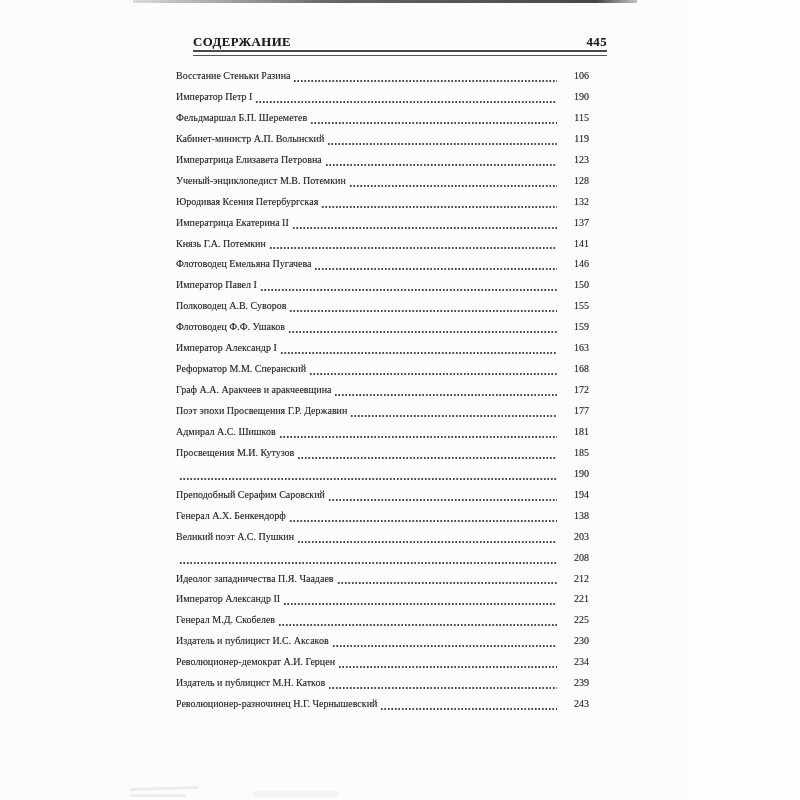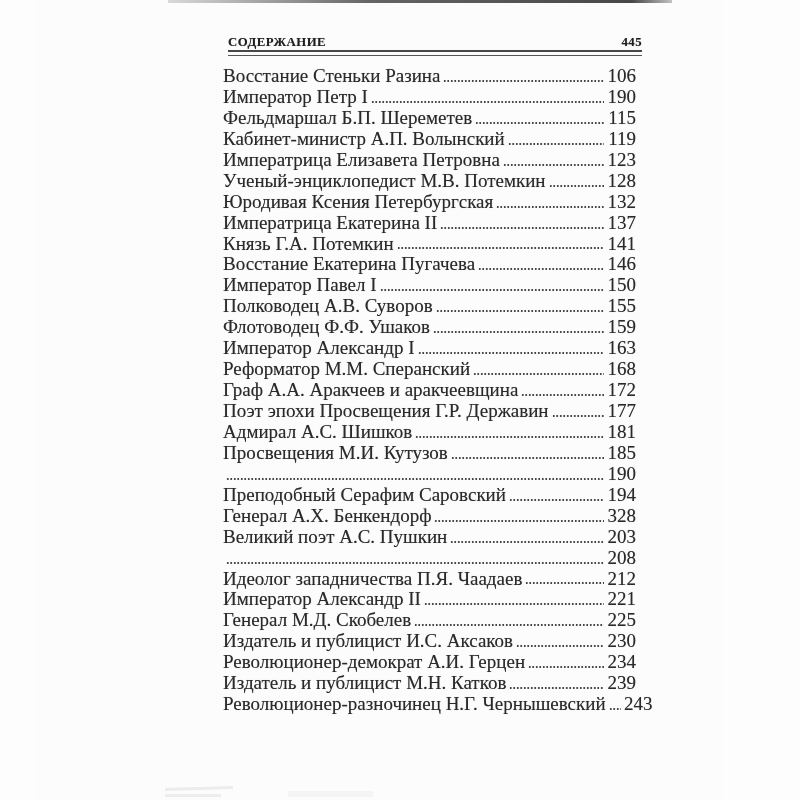--- a/index.html
+++ b/index.html
@@ -14,21 +14,20 @@
     width: 800px; height: 800px;
     background: #fdfdfd;
     font-family: "Liberation Serif", serif;
     overflow: hidden;
   }
   .photo {
     position: relative;
     width: 687px; height: 800px;
     background: var(--paper);
     overflow: hidden;
-    margin-left: 35px;
   }
   
   .top-edge {
     position: absolute;
     top: 0; left: 133px;
     width: 504px; height: 2.5px;
     background: linear-gradient(to right,
       rgba(80,80,80,0.20),
       rgba(50,50,50,0.75) 40%,
       rgba(40,40,40,0.85) 92%,
@@ -47,22 +46,22 @@
   .rule1 {
     position: absolute; top: 49.5px; left: 193px;
     width: 414px; height: 2.4px; background: var(--rule);
   }
   .rule2 {
     position: absolute; top: 54.5px; left: 193px;
     width: 414px; height: 1.6px; background: #555555;
   }
   .toc {
     position: absolute;
-    top: 66px; left: 188px; width: 413px;
-    font-size: 19px;
+    top: 66px; left: 176px; width: 413px;
+    font-size: 10px;
     color: var(--ink);
     text-shadow: 0 0 0.7px rgba(40,40,40,0.45);
   }
   .row { display: flex; height: 20.95px; }
   .row .t {
     line-height: 20.95px;
     white-space: nowrap;
   }
   .row .leader {
     flex: 1 1 auto;
@@ -163,21 +162,21 @@
     <span class="n">137</span>
   </div>
 
   <div class="row">
     <span class="t">Князь Г.А. Потемкин</span>
     <span class="leader"></span>
     <span class="n">141</span>
   </div>
 
   <div class="row">
-    <span class="t">Восстание Екатерина Пугачева</span>
+    <span class="t">Флотоводец Емельяна Пугачева</span>
     <span class="leader"></span>
     <span class="n">146</span>
   </div>
 
   <div class="row">
     <span class="t">Император Павел I</span>
     <span class="leader"></span>
     <span class="n">150</span>
   </div>
 
@@ -236,21 +235,21 @@
 
   <div class="row">
     <span class="t">Преподобный Серафим Саровский</span>
     <span class="leader"></span>
     <span class="n">194</span>
   </div>
 
   <div class="row">
     <span class="t">Генерал А.Х. Бенкендорф</span>
     <span class="leader"></span>
-    <span class="n">328</span>
+    <span class="n">138</span>
   </div>
 
   <div class="row">
     <span class="t">Великий поэт А.С. Пушкин</span>
     <span class="leader"></span>
     <span class="n">203</span>
   </div>
 
   <div class="row">
     <span class="leader"></span>

